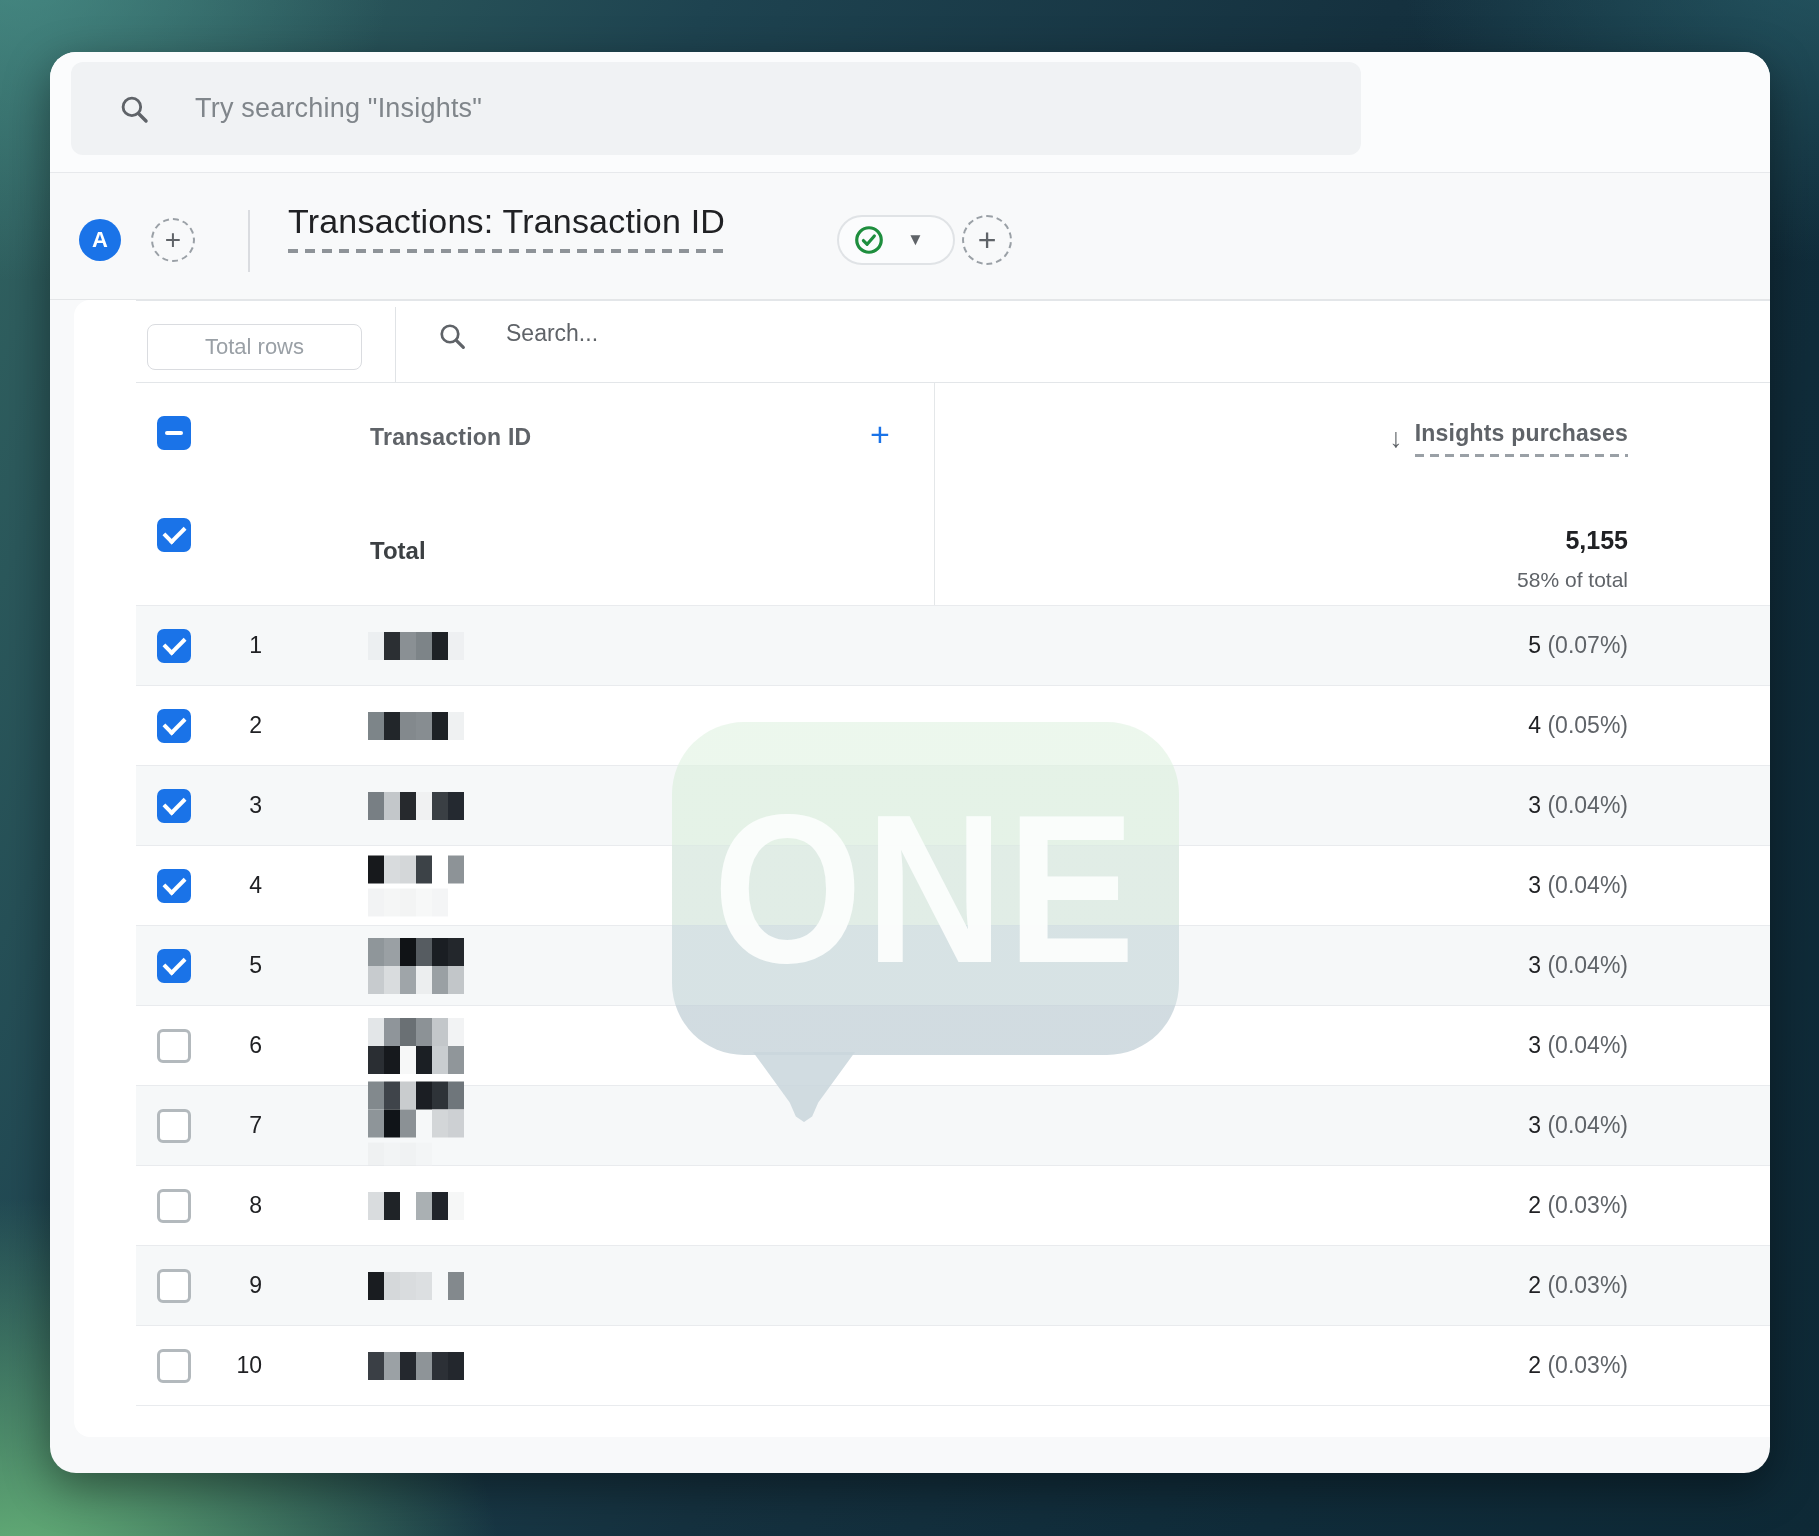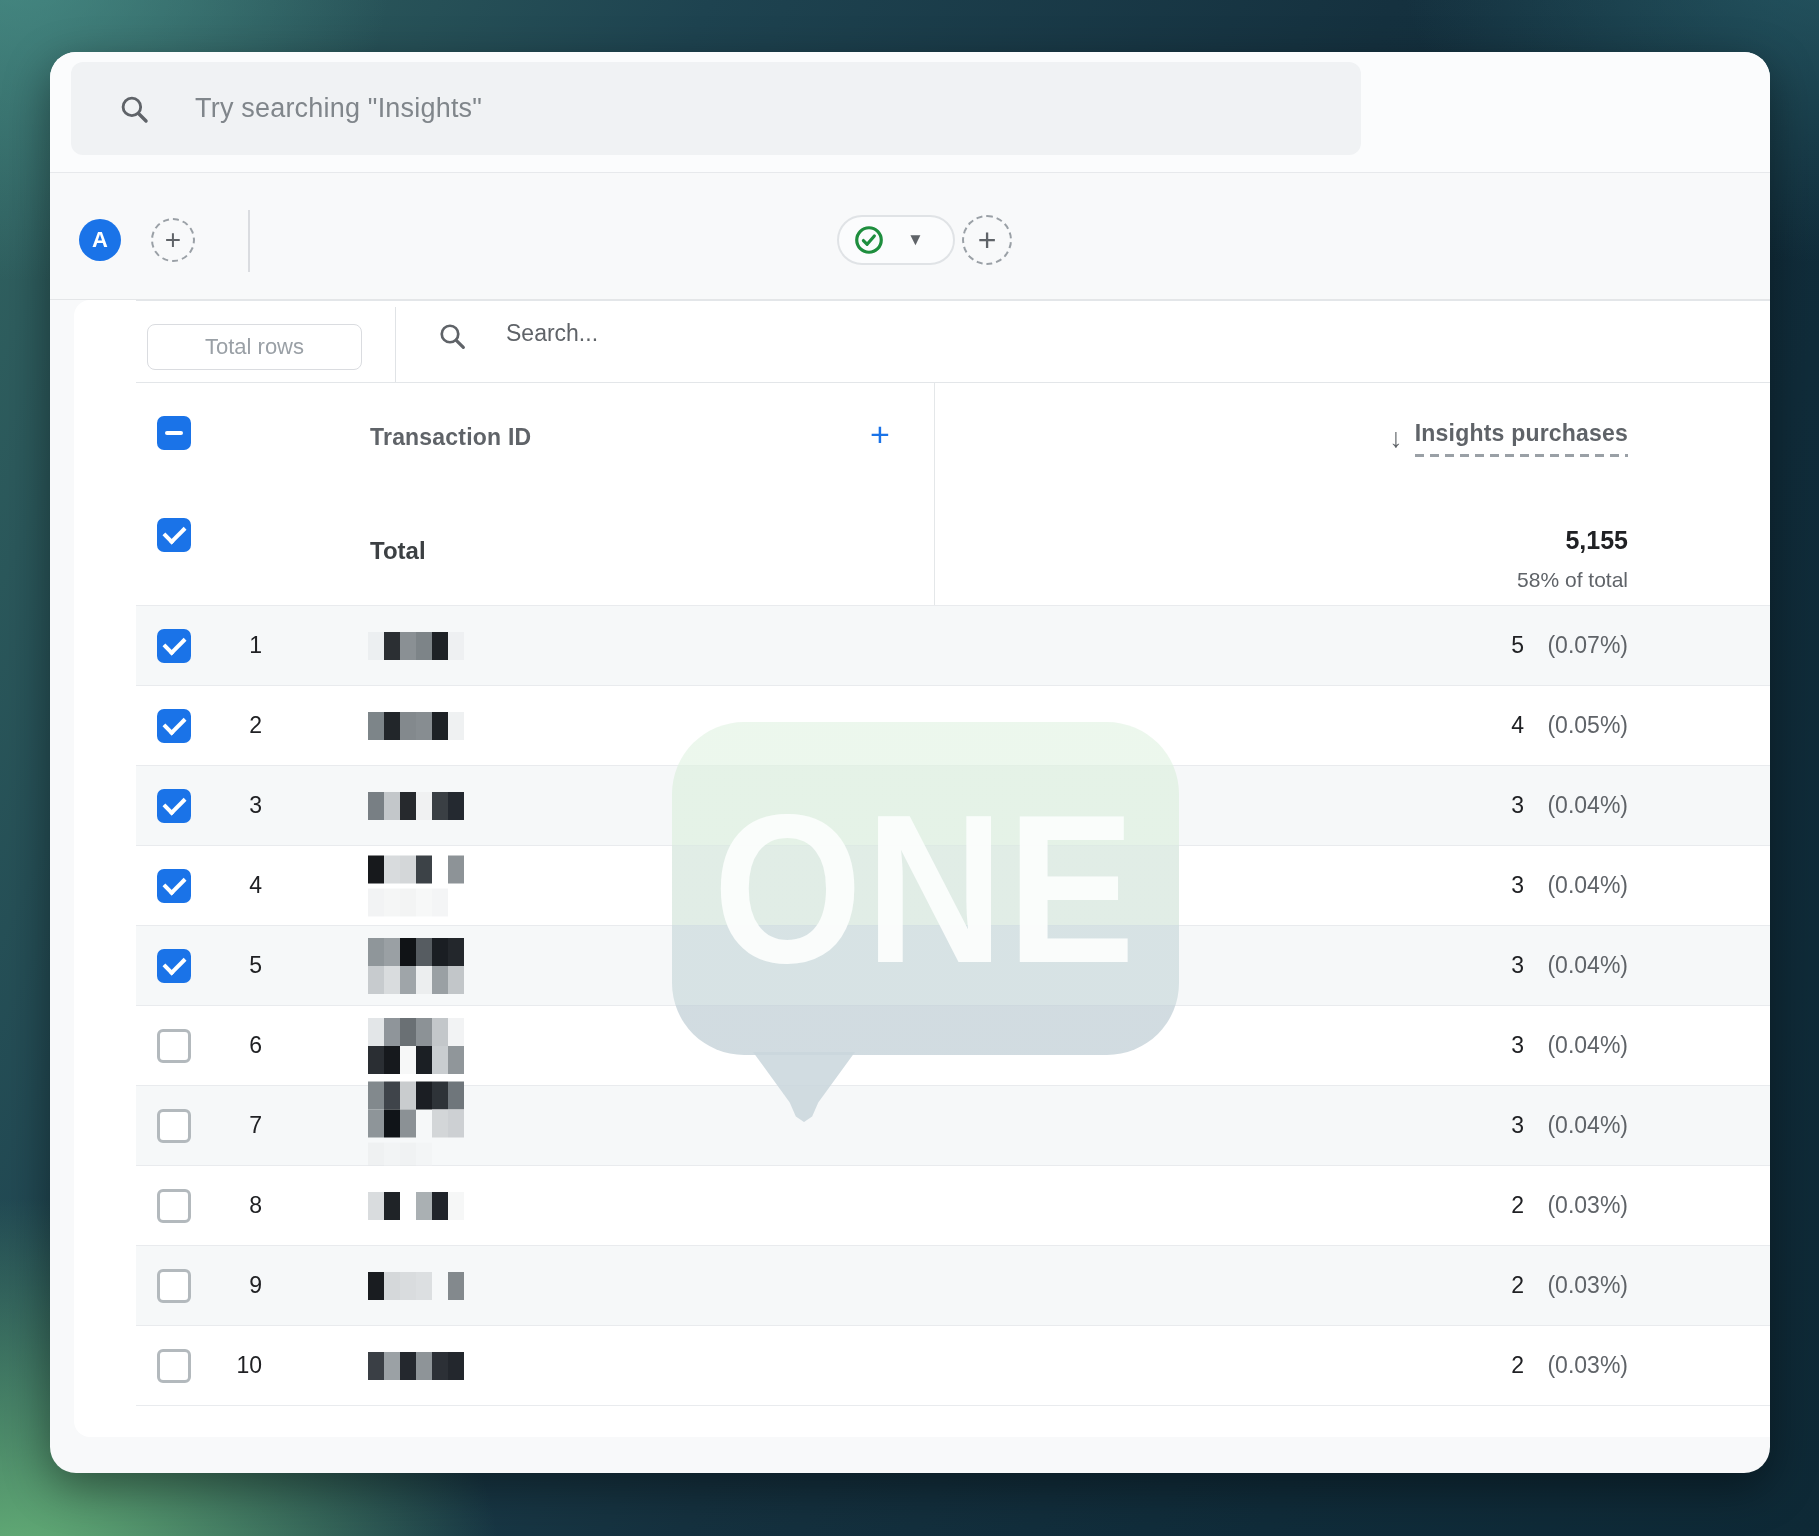--- a/index.html
+++ b/index.html
@@ -109,21 +109,21 @@
   .row.odd{ background:#f6f8f9;}
   .row.even{ background:#ffffff;}
   .row .cb{ position:absolute; left:21px; top:23px;}
   .row-index{ position:absolute; left:72px; width:54px; text-align:right; font-size:23px; color:#202124;}
   .redacted{ position:absolute; left:232px; top:50%; transform:translateY(-50%);}
   .mz-line{ display:flex; }
   .mz-line.ghost{ opacity:0.4; margin-top:5px;}
   .mz-b{ width:16px; height:28px; flex:none;}
   .row-value{ position:absolute; right:142px; font-size:23px; white-space:pre;}
   .row-value .num{ color:#202124;}
-  .row-value .share{ color:#5f6368;margin-left:17px;}
+  .row-value .share{ color:#5f6368;}
 
   
   .wm-bubble{
     position:absolute; left:622px; top:670px; width:507px; height:333px; border-radius:72px;
     background:linear-gradient(180deg,
       #e9f6ea 0px,#e9f6ea 43px,
       #e2f1e4 43px,#e2f1e4 123px,
       #dceae2 123px,#dceae2 203px,
       #d2dfe1 203px,#d2dfe1 283px,
       #cad6dc 283px,#cad6dc 333px);
@@ -157,20 +157,21 @@
         </svg>
       </span>
       <span class="ph">Try searching "Insights"</span>
     </div>
   </div>
 
   <div class="title-row">
     <div class="avatar">A</div>
     <button class="dashed-plus first">+</button>
     <div class="vdiv"></div>
+    <div class="tab-title">Transactions: Transaction ID</div>
     <div class="status-pill">
       <span class="checkcircle" style="margin-left:14px">
         <svg width="32" height="32" viewBox="0 0 24 24" fill="none">
           <circle cx="12" cy="12" r="9.2" stroke="#1e8e3e" stroke-width="2.4"></circle>
           <path d="M7.8 12.4l2.8 2.8 5.4-6.2" stroke="#1e8e3e" stroke-width="2.4" fill="none" stroke-linecap="round" stroke-linejoin="round"></path>
         </svg>
       </span>
       <span class="caret">▼</span>
     </div>
     <button class="dashed-plus second">+</button>

